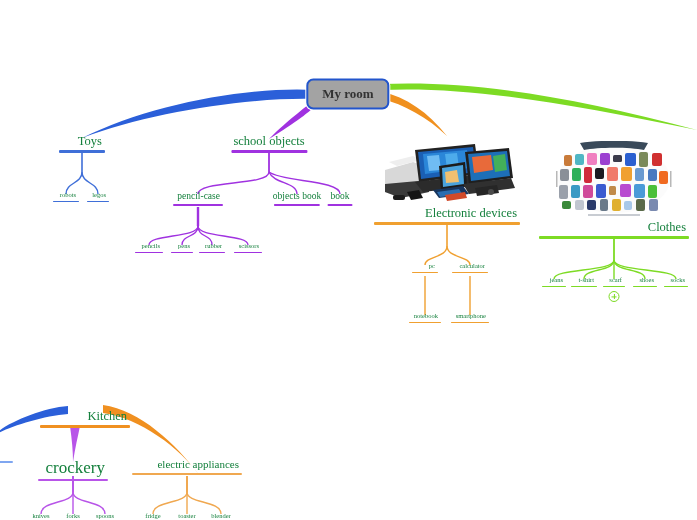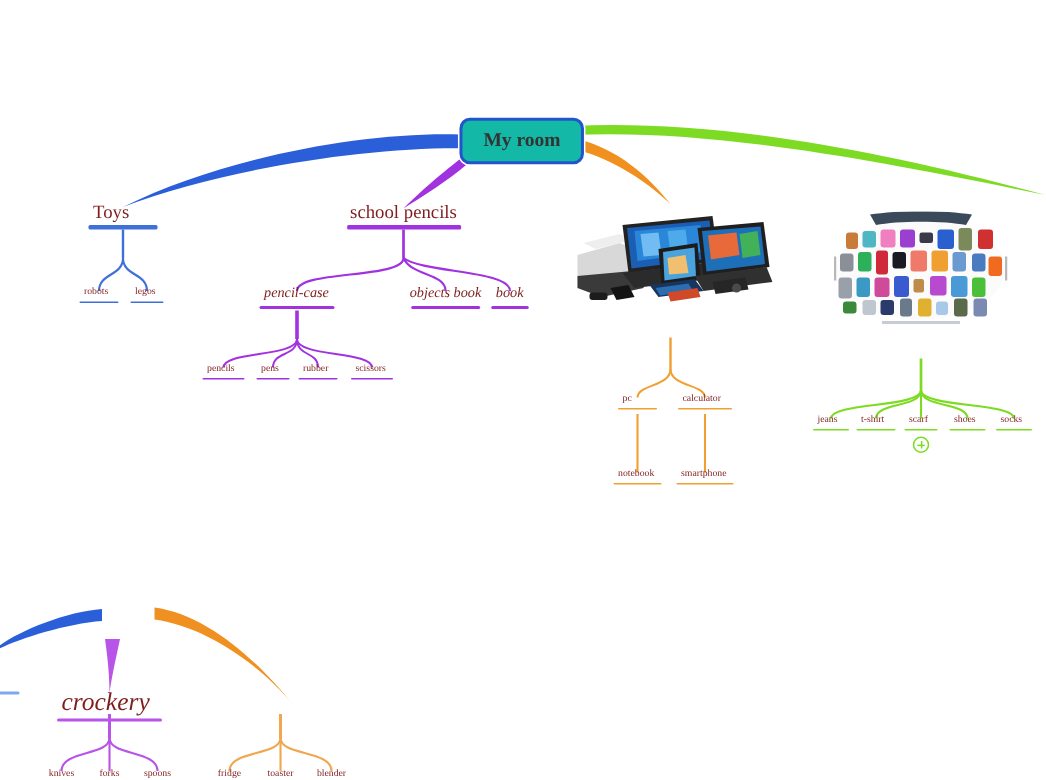--- a/index.html
+++ b/index.html
@@ -24,54 +24,54 @@
   svg.links {
     position: absolute;
     left: 0; top: 0;
     width: 697px;
     height: 520px;
     pointer-events: none;
   }
   .node {
     position: absolute;
     white-space: nowrap;
-    color: #7f1d1d;
+    color: #15803d;
     line-height: 1.05;
-    text-align: left;
+    text-align: right;
     transform: translateX(-50%);
   }
   .node .lbl {
     display: block;
     padding: 0 3px 1px 3px;
   }
   .node .bar {
     display: block;
     height: 2px;
     margin: 1px auto 0 auto;
     border-radius: 1px;
   }
   
   .root-node {
     position: absolute;
     transform: translate(-50%, -50%);
-    background: #14b8a6;
+    background: #a3a3a3;
     border: 2px solid #2255cc;
     border-radius: 7px;
     padding: 5px 14px 6px 14px;
     font-weight: bold;
     font-size: 13px;
     color: #333333;
     z-index: 6;
     box-shadow: 0 0 0 1px #ffffff;
   }
   
   .lvl1 { font-size: 12.5px; z-index: 5; }
   .lvl1 .bar { height: 2.6px; }
   
-  .lvl2 { font-size: 9.5px; z-index: 5; font-style: italic; }
+  .lvl2 { font-size: 9.5px; z-index: 5; }
   .lvl2 .bar { height: 2px; }
   
   .lvl3 { font-size: 6.5px; z-index: 5; }
   .lvl3 .bar { height: 1.6px; }
   .pic {
     position: absolute;
     transform: translateX(-50%);
     z-index: 4;
   }
   .collapse-dot {
@@ -247,21 +247,21 @@
   <div class="node lvl3" style="left:66px; top:192px;">
     <span class="lbl">robots</span>
     <span class="bar" style="width:26px; background:#3f6fd8;"></span>
   </div>
   <div class="node lvl3" style="left:98px; top:192px;">
     <span class="lbl">legos</span>
     <span class="bar" style="width:22px; background:#3f6fd8;"></span>
   </div>
 
   <div class="node lvl1" style="left:269px; top:135px;">
-    <span class="lbl">school pencils</span>
+    <span class="lbl">school objects</span>
     <span class="bar" style="width:76px; background:#a032e0;"></span>
   </div>
   <div class="node lvl2" style="left:198px; top:192px;">
     <span class="lbl">pencil-case</span>
     <span class="bar" style="width:50px; background:#a032e0;"></span>
   </div>
   <div class="node lvl2" style="left:297px; top:192px;">
     <span class="lbl">objects book</span>
     <span class="bar" style="width:46px; background:#a032e0;"></span>
   </div>
@@ -279,37 +279,45 @@
   </div>
   <div class="node lvl3" style="left:212px; top:243px;">
     <span class="lbl">rubber</span>
     <span class="bar" style="width:26px; background:#a032e0;"></span>
   </div>
   <div class="node lvl3" style="left:248px; top:243px;">
     <span class="lbl">scissors</span>
     <span class="bar" style="width:28px; background:#a032e0;"></span>
   </div>
 
+  <div class="node lvl1" style="left:447px; top:207px;">
+    <span class="lbl">Electronic devices</span>
+    <span class="bar" style="width:146px; background:#f0a030;"></span>
+  </div>
   <div class="node lvl3" style="left:425px; top:263px;">
     <span class="lbl">pc</span>
     <span class="bar" style="width:26px; background:#f0a030;"></span>
   </div>
   <div class="node lvl3" style="left:470px; top:263px;">
     <span class="lbl">calculator</span>
     <span class="bar" style="width:36px; background:#f0a030;"></span>
   </div>
   <div class="node lvl3" style="left:425px; top:313px;">
     <span class="lbl">notebook</span>
     <span class="bar" style="width:32px; background:#f0a030;"></span>
   </div>
   <div class="node lvl3" style="left:470px; top:313px;">
     <span class="lbl">smartphone</span>
     <span class="bar" style="width:38px; background:#f0a030;"></span>
   </div>
 
+  <div class="node lvl1" style="left:614px; top:221px;">
+    <span class="lbl">Clothes</span>
+    <span class="bar" style="width:150px; background:#7ddb24;"></span>
+  </div>
   <div class="node lvl3" style="left:554px; top:277px;">
     <span class="lbl">jeans</span>
     <span class="bar" style="width:24px; background:#7ddb24;"></span>
   </div>
   <div class="node lvl3" style="left:584px; top:277px;">
     <span class="lbl">t-shirt</span>
     <span class="bar" style="width:26px; background:#7ddb24;"></span>
   </div>
   <div class="node lvl3" style="left:614px; top:277px;">
     <span class="lbl">scarf</span>
@@ -318,24 +326,32 @@
   <div class="collapse-dot" style="left:614px; top:291px;"></div>
   <div class="node lvl3" style="left:645px; top:277px;">
     <span class="lbl">shoes</span>
     <span class="bar" style="width:24px; background:#7ddb24;"></span>
   </div>
   <div class="node lvl3" style="left:676px; top:277px;">
     <span class="lbl">socks</span>
     <span class="bar" style="width:24px; background:#7ddb24;"></span>
   </div>
 
+  <div class="node lvl1" style="left:85px; top:410px;">
+    <span class="lbl">Kitchen</span>
+    <span class="bar" style="width:90px; background:#f09020;"></span>
+  </div>
   <div class="node lvl2" style="left:73px; top:459px; font-size:17px;">
     <span class="lbl">crockery</span>
     <span class="bar" style="width:70px; background:#b855e8;"></span>
   </div>
+  <div class="node lvl2" style="left:187px; top:459px; font-size:11px;">
+    <span class="lbl">electric appliances</span>
+    <span class="bar" style="width:110px; background:#f0a850;"></span>
+  </div>
   <div class="node lvl3" style="left:41px; top:513px;">
     <span class="lbl">knives</span>
 
   </div>
   <div class="node lvl3" style="left:73px; top:513px;">
     <span class="lbl">forks</span>
 
   </div>
   <div class="node lvl3" style="left:105px; top:513px;">
     <span class="lbl">spoons</span>

